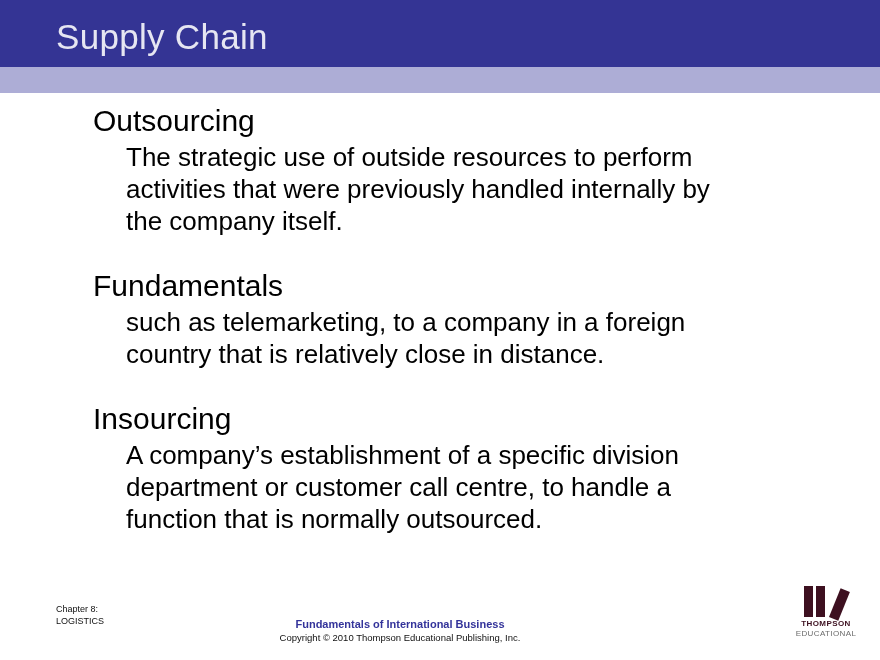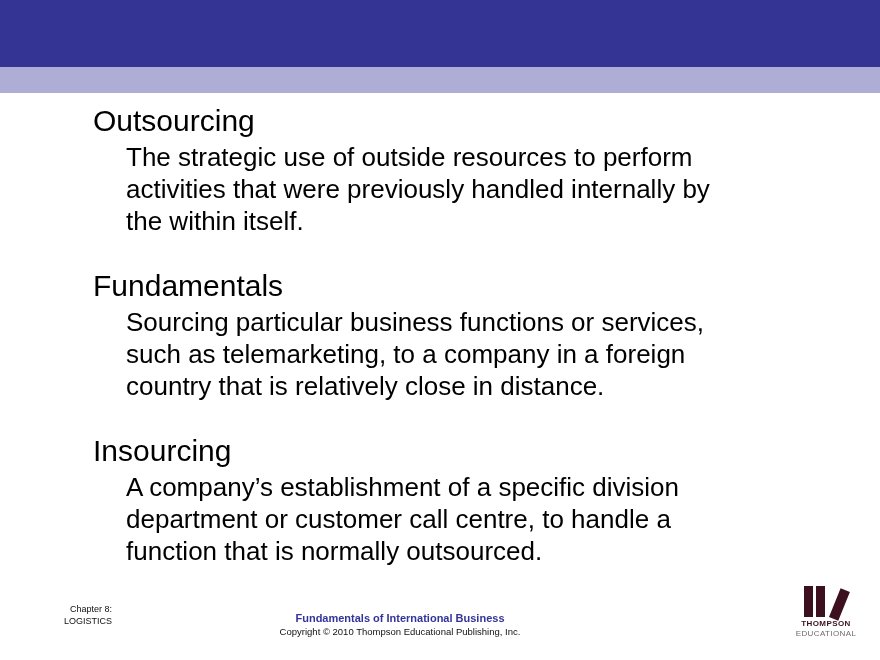--- a/index.html
+++ b/index.html
@@ -88,32 +88,31 @@
   
   .footer {
     position: absolute;
     left: 0;
     top: 598px;
     width: 880px;
     height: 62px;
   }
   .footer-chapter {
     position: absolute;
-    left: 64px;
+    left: 56px;
     top: 5px;
     font-size: 9px;
     line-height: 12px;
     color: #101010;
-    text-align: right;
   }
   .footer-chapter span { display: block; white-space: nowrap; }
   .footer-credits {
     position: absolute;
     left: 0;
-    top: 13px;
+    top: 19px;
     width: 800px;
     text-align: center;
   }
   .credits-title {
     display: block;
     font-size: 11px;
     line-height: 14px;
     font-weight: bold;
     color: #33339a;
     white-space: nowrap;
@@ -175,39 +174,39 @@
     white-space: nowrap;
     text-align: center;
   }
 </style>
 </head>
 <body>
 
 <div class="slide">
 
   <div class="header-band"></div>
+  <div class="header-title">Supply Chain</div>
   <div class="accent-band"></div>
 
   <div class="content">
 
     <div class="concept">
       <div class="concept-heading">Outsourcing</div>
       <div class="concept-body">
         <span class="ln">The strategic use of outside resources to perform</span>
         <span class="ln">activities that were previously handled internally by</span>
-        <span class="ln">the within itself.</span>
+        <span class="ln">the company itself.</span>
       </div>
     </div>
 
     <div class="gap-1"></div>
 
     <div class="concept">
       <div class="concept-heading">Fundamentals</div>
       <div class="concept-body">
-        <span class="ln">Sourcing particular business functions or services,</span>
         <span class="ln">such as telemarketing, to a company in a foreign</span>
         <span class="ln">country that is relatively close in distance.</span>
       </div>
     </div>
 
     <div class="gap-2"></div>
 
     <div class="concept">
       <div class="concept-heading">Insourcing</div>
       <div class="concept-body">

